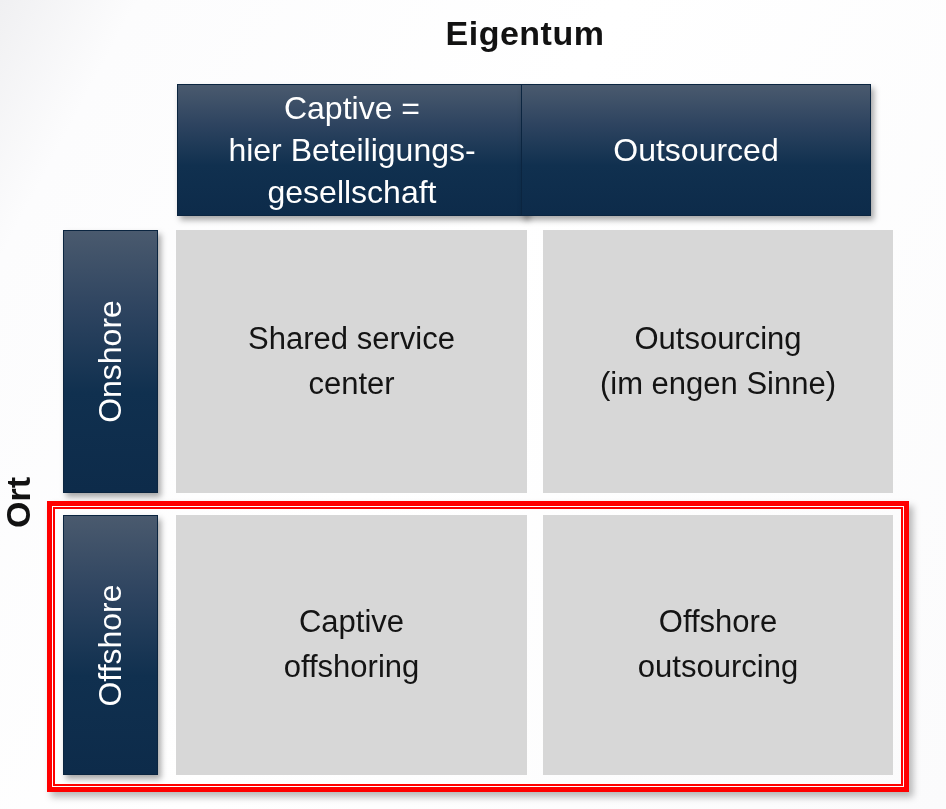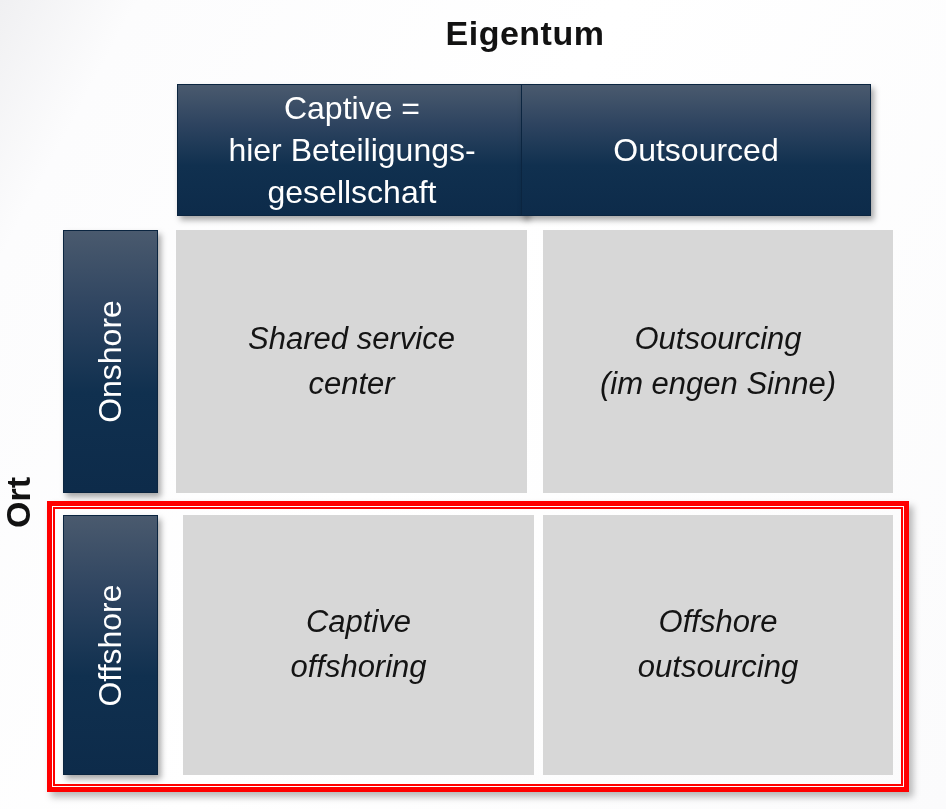--- a/index.html
+++ b/index.html
@@ -66,24 +66,24 @@
   
   .cell {
     position: absolute;
     background: #d7d7d7;
     color: #141414;
     display: flex; align-items: center; justify-content: center;
     text-align: center;
     font-size: 31px;
     line-height: 1.45;
   }
-  .cell .ctext { white-space: pre-line; font-style: italic; }
+  .cell .ctext { white-space: pre-line; }
   #cell-shared-service    { left: 176px; top: 230px; width: 351px; height: 263px; }
   #cell-outsourcing-sinne { left: 543px; top: 230px; width: 350px; height: 263px; }
-  #cell-captive-offshoring{ left: 183px; top: 515px; width: 351px; height: 260px; }
+  #cell-captive-offshoring{ left: 176px; top: 515px; width: 351px; height: 260px; }
   #cell-offshore-outsourcing { left: 543px; top: 515px; width: 350px; height: 260px; }
 
   
   .red-frame {
     position: absolute;
     left: 47px; top: 501px; width: 862px; height: 291px;
     border: 5px solid #ff0000;
     box-shadow: 4px 5px 7px rgba(0,0,0,0.28);
     pointer-events: none;
   }

